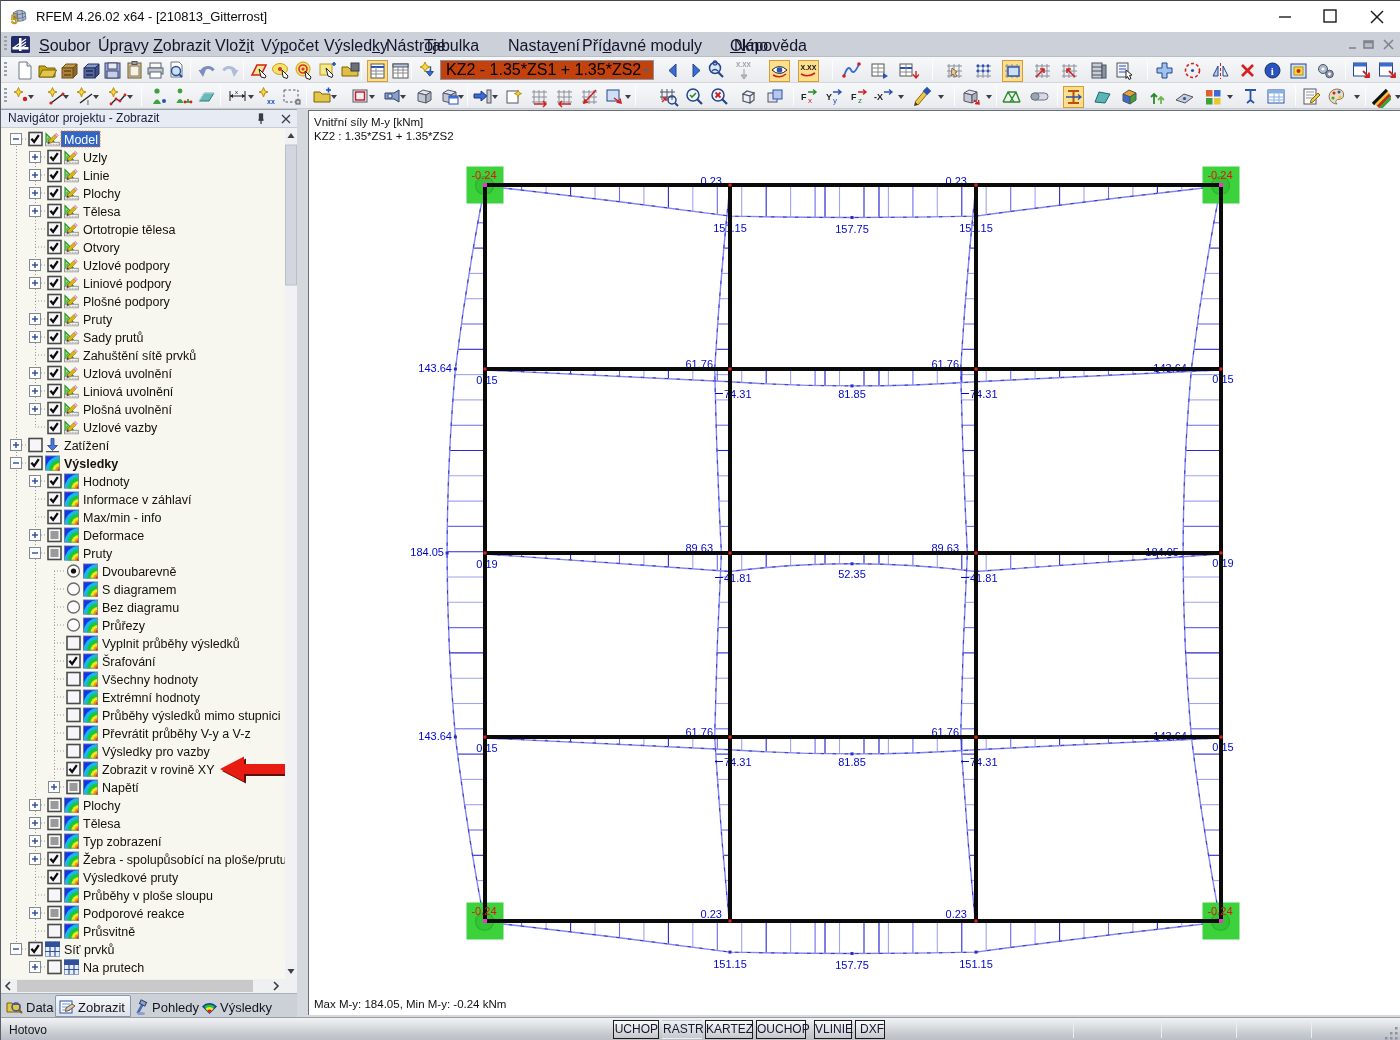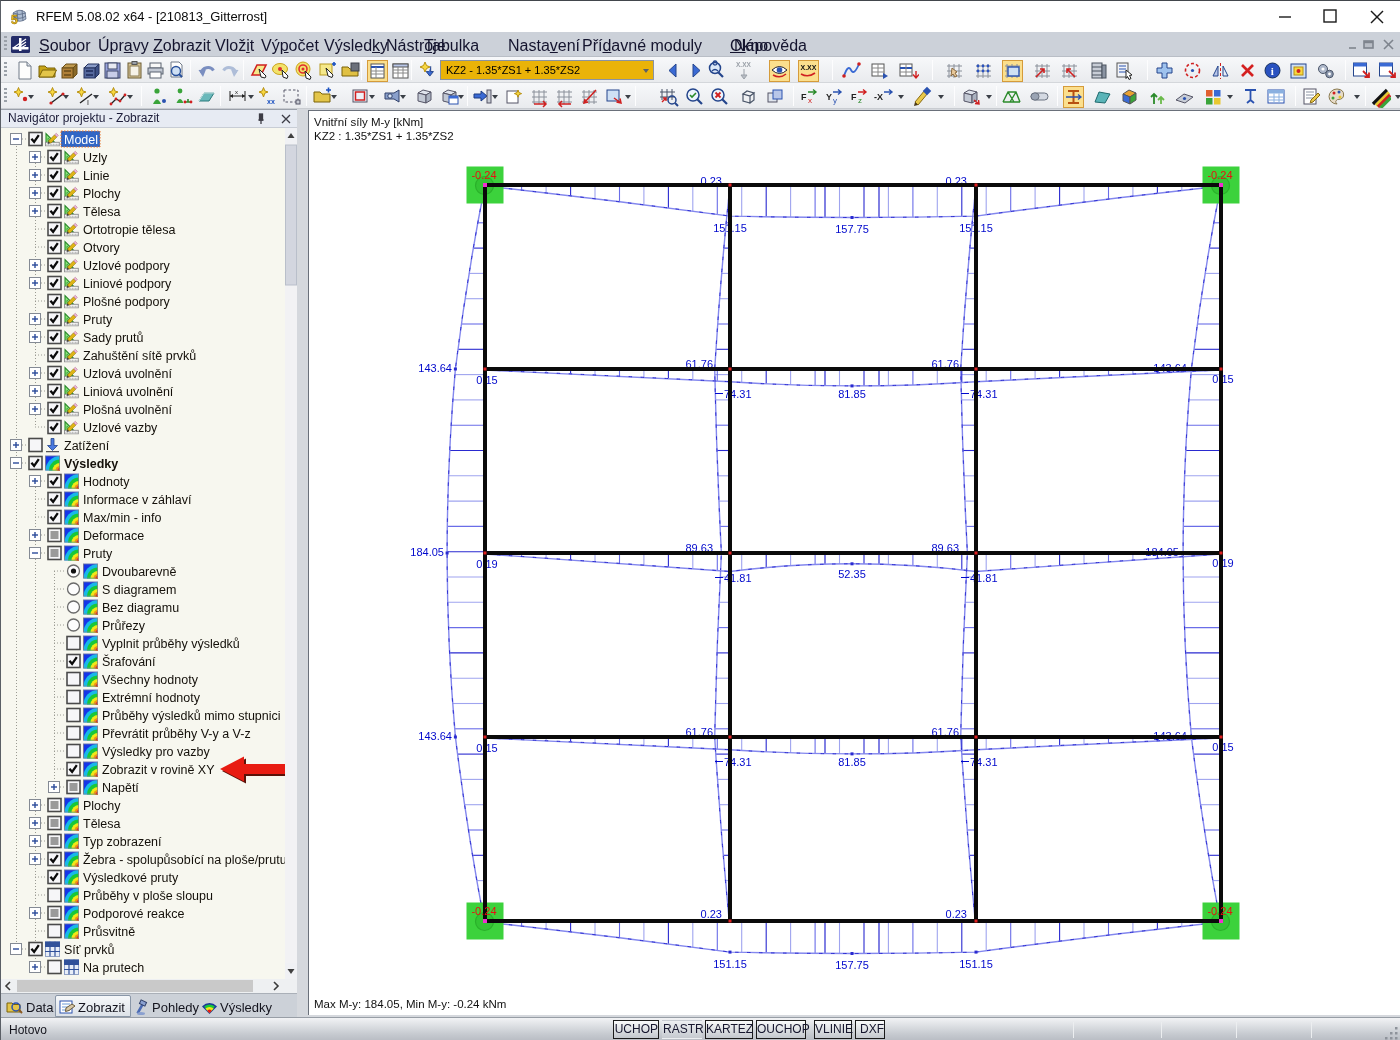--- a/index.html
+++ b/index.html
@@ -6,21 +6,21 @@
 .abs{position:absolute}
 #titlebar{left:0;top:0;width:1400px;height:31px;background:#fff}
 #titletext{left:35px;top:8px;font-size:13px;color:#0b0b0b}
 #menubar{left:0;top:31px;width:1400px;height:25px;background:#ccd1d9;border-bottom:1px solid #b9bec6}
 .mi{position:absolute;top:36px;font-size:16px;color:#14142e}
 #tb1{left:0;top:56px;width:1400px;height:26px;background:linear-gradient(#f7f8fa,#e9ebee);border-bottom:1px solid #d4d7db}
 #tb2{left:0;top:82px;width:1400px;height:26px;background:linear-gradient(#f7f8fa,#e9ebee);border-bottom:1px solid #c9ccd1}
 .tsep{position:absolute;top:3px;width:1px;height:20px;background:#b5bac1;border-right:1px solid #fdfdfe}
 .grip{position:absolute;left:3px;top:5px;width:3px;height:16px;background:repeating-linear-gradient(#9aa0a8 0 2px,transparent 2px 4px)}
 .ddown{position:absolute;top:11px;width:0;height:0;border-left:3px solid transparent;border-right:3px solid transparent;border-top:4px solid #3a3f46}
-#combo{left:439px;top:59px;width:214px;height:20px;background:#eab308;border:1px solid #8a93a2;font-size:11px;color:#000;line-height:18px;padding-left:5px}
+#combo{left:439px;top:59px;width:214px;height:20px;background:#c2410c;border:1px solid #8a93a2;font-size:16px;color:#000;line-height:18px;padding-left:5px}
 #combo .ca{position:absolute;right:4px;top:8px;width:0;height:0;border-left:3.5px solid transparent;border-right:3.5px solid transparent;border-top:4px solid #5a6068}
 #panelhdr{left:0;top:108px;width:296px;height:19px;background:#e7ebf3;border-top:1px solid #9aa0aa;border-bottom:1px solid #c8cdd5;font-size:12px;color:#1c1c38;line-height:17px;padding-left:7px}
 #vsb{left:284px;top:127px;width:12px;height:851px;background:#f2f2f4}
 #hsb{left:0;top:978px;width:296px;height:14px;background:#eef0f2}
 #tabs{left:0;top:992px;width:296px;height:24px;background:#ccd1d8;border-top:1px solid #aab0b8}
 #statusbar{left:0;top:1016px;width:1400px;height:24px;background:linear-gradient(#f2f3f5,#c6cad0 70%,#b8bcc3);border-top:1px solid #989ea6}
 .sbtn{position:absolute;top:2px;height:19px;border:1px solid #1a1a1a;background:linear-gradient(#fafbfb,#c3c7cd);font-size:12px;color:#16162e;text-align:right;line-height:17px}
 .ssep{position:absolute;top:4px;width:1px;height:16px;background:#9aa0a6;border-right:1px solid #eceef0}
 </style></head><body>
 <div id="win">
@@ -28,21 +28,21 @@
     <svg class="abs" style="left:8px;top:6px" width="20" height="20" viewBox="0 0 20 20">
       <g stroke="#5a6a84" stroke-width="0.8" fill="#aebdd2">
         <path d="M4 6 Q10 1 16 5 L17 12 Q11 16 6 13 Z"></path>
         <path d="M4 6 Q10 9 17 6" fill="none"></path>
         <path d="M5 10 Q11 13 17 9" fill="none"></path>
         <path d="M8 4 L9 14" fill="none"></path>
         <path d="M13 3 L14 14" fill="none"></path>
       </g>
       <text x="2" y="17" font-size="12" font-weight="bold" fill="#e8b820" stroke="#8a6a00" stroke-width="0.5">5</text>
     </svg>
-    <div class="abs" id="titletext">RFEM 5.08.02 x64 - [210813_Gitterrost]</div>
+    <div class="abs" id="titletext">RFEM 4.26.02 x64 - [210813_Gitterrost]</div>
     <svg class="abs" style="left:1270px;top:4px" width="125" height="24" viewBox="0 0 125 24">
       <g stroke="#1a1a1a" stroke-width="1.4" fill="none">
         <line x1="8" y1="12" x2="20" y2="12"></line>
         <rect x="53" y="5" width="12" height="12"></rect>
         <line x1="100" y1="6" x2="112" y2="18"></line>
         <line x1="112" y1="6" x2="100" y2="18"></line>
       </g>
     </svg>
     <div class="abs" id="menubar">
       <div class="grip" style="top:4px"></div>

